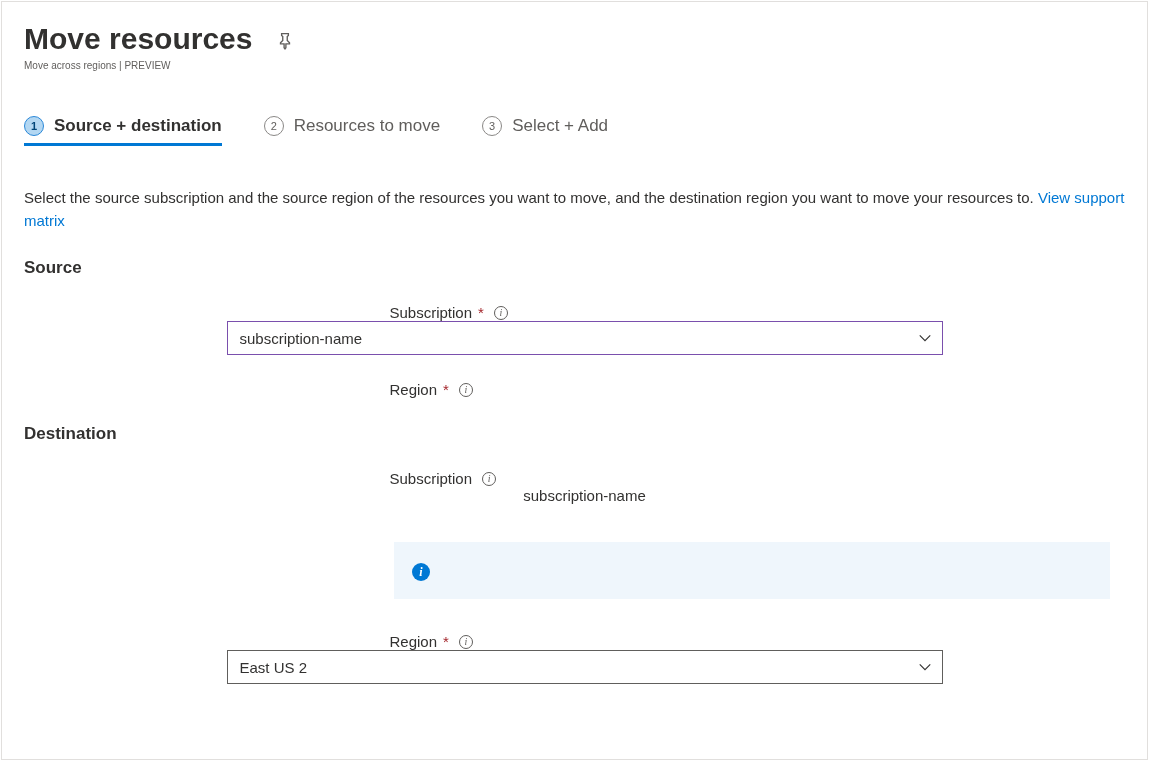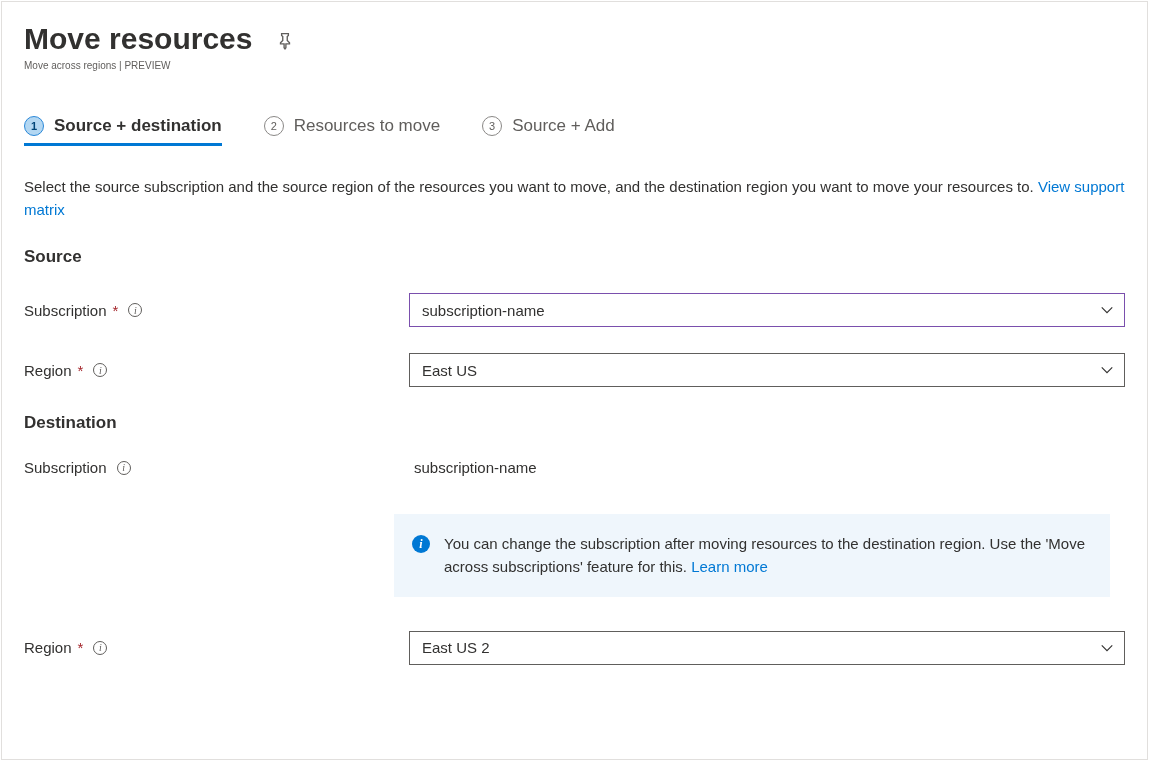--- a/index.html
+++ b/index.html
@@ -85,37 +85,38 @@
     }
     .tab.active .step-num {
       background: #b3d7f2;
       border-color: #2b88d8;
       color: #004578;
       font-weight: 600;
     }
     .desc {
       font-size: 15px;
       color: #323130;
-      margin-top: 29px;
+      margin-top: 40px;
       line-height: 1.5;
     }
     .link {
       color: #0078d4;
       text-decoration: none;
     }
     .section-title {
       font-size: 17px;
       font-weight: 600;
       margin-top: 26px;
       color: #323130;
     }
     .form-row {
       display: flex;
       align-items: center;
       margin-top: 26px;
+      flex-direction: column;
     }
     .label-col {
       width: 370px;
       display: flex;
       align-items: center;
       gap: 6px;
       font-size: 15px;
       color: #323130;
     }
     .req {
@@ -217,21 +218,21 @@
     <div class="tab active">
       <span class="step-num">1</span>
       <span>Source + destination</span>
     </div>
     <div class="tab">
       <span class="step-num">2</span>
       <span>Resources to move</span>
     </div>
     <div class="tab">
       <span class="step-num">3</span>
-      <span>Source + Add</span>
+      <span>Select + Add</span>
     </div>
   </div>
 
   <p class="desc">
     <span>Select the source subscription and the source region of the resources you want to move, and the destination region you want to move your resources to. </span><a href="#" class="link">View support matrix</a>
   </p>
 
   <div class="section-title">Source</div>
 
   <div class="form-row">
@@ -251,49 +252,36 @@
       </div>
     </div>
   </div>
 
   <div class="form-row">
     <div class="label-col">
       <span>Region</span>
       <span class="req">*</span>
       <span class="info-icon">i</span>
     </div>
-    <div class="field-col">
-      <div class="dropdown">
-        <span>East US</span>
-        <span class="chevron">
-          <svg width="14" height="14" viewBox="0 0 16 16">
-              <path d="M2 5 L8 11 L14 5" fill="none" stroke="#323130" stroke-width="1.3"></path>
-            </svg>
-        </span>
-      </div>
-    </div>
   </div>
 
   <div class="section-title">Destination</div>
 
   <div class="form-row">
     <div class="label-col">
       <span>Subscription</span>
       <span class="info-icon">i</span>
     </div>
     <div class="field-col">
       <span class="static-value">subscription-name</span>
     </div>
   </div>
 
   <div class="info-box">
     <span class="info-circle">i</span>
-    <div>
-      <span>You can change the subscription after moving resources to the destination region. Use the 'Move across subscriptions' feature for this. </span><a href="#" class="link">Learn more</a>
-    </div>
   </div>
 
   <div class="form-row tight">
     <div class="label-col">
       <span>Region</span>
       <span class="req">*</span>
       <span class="info-icon">i</span>
     </div>
     <div class="field-col">
       <div class="dropdown">

